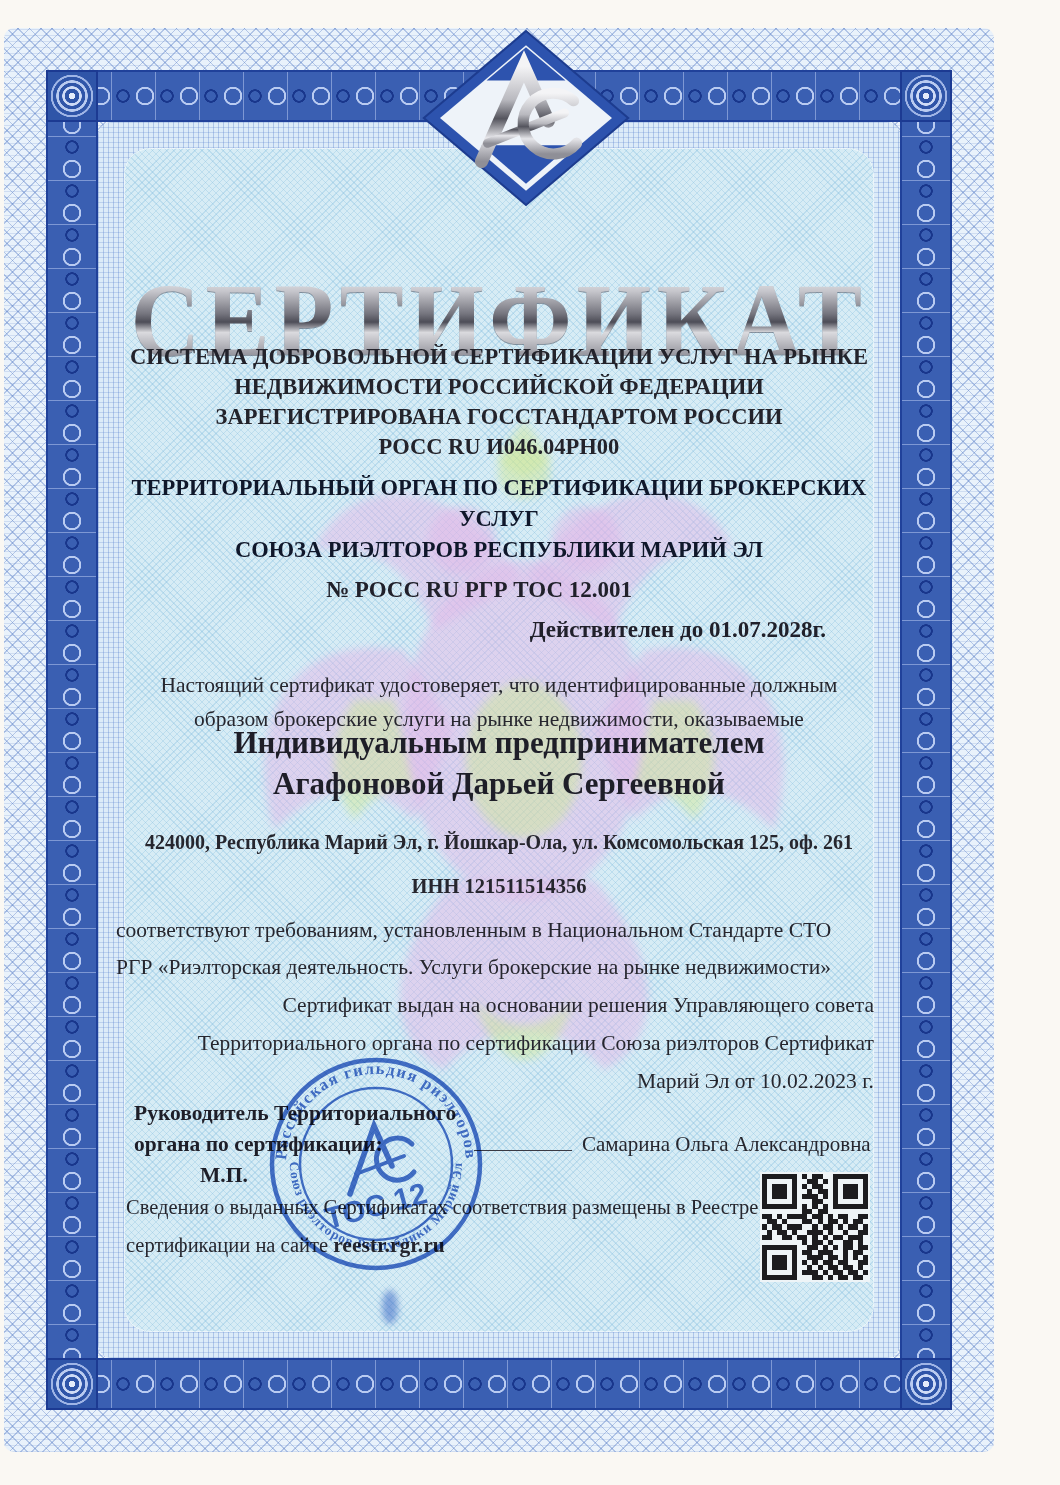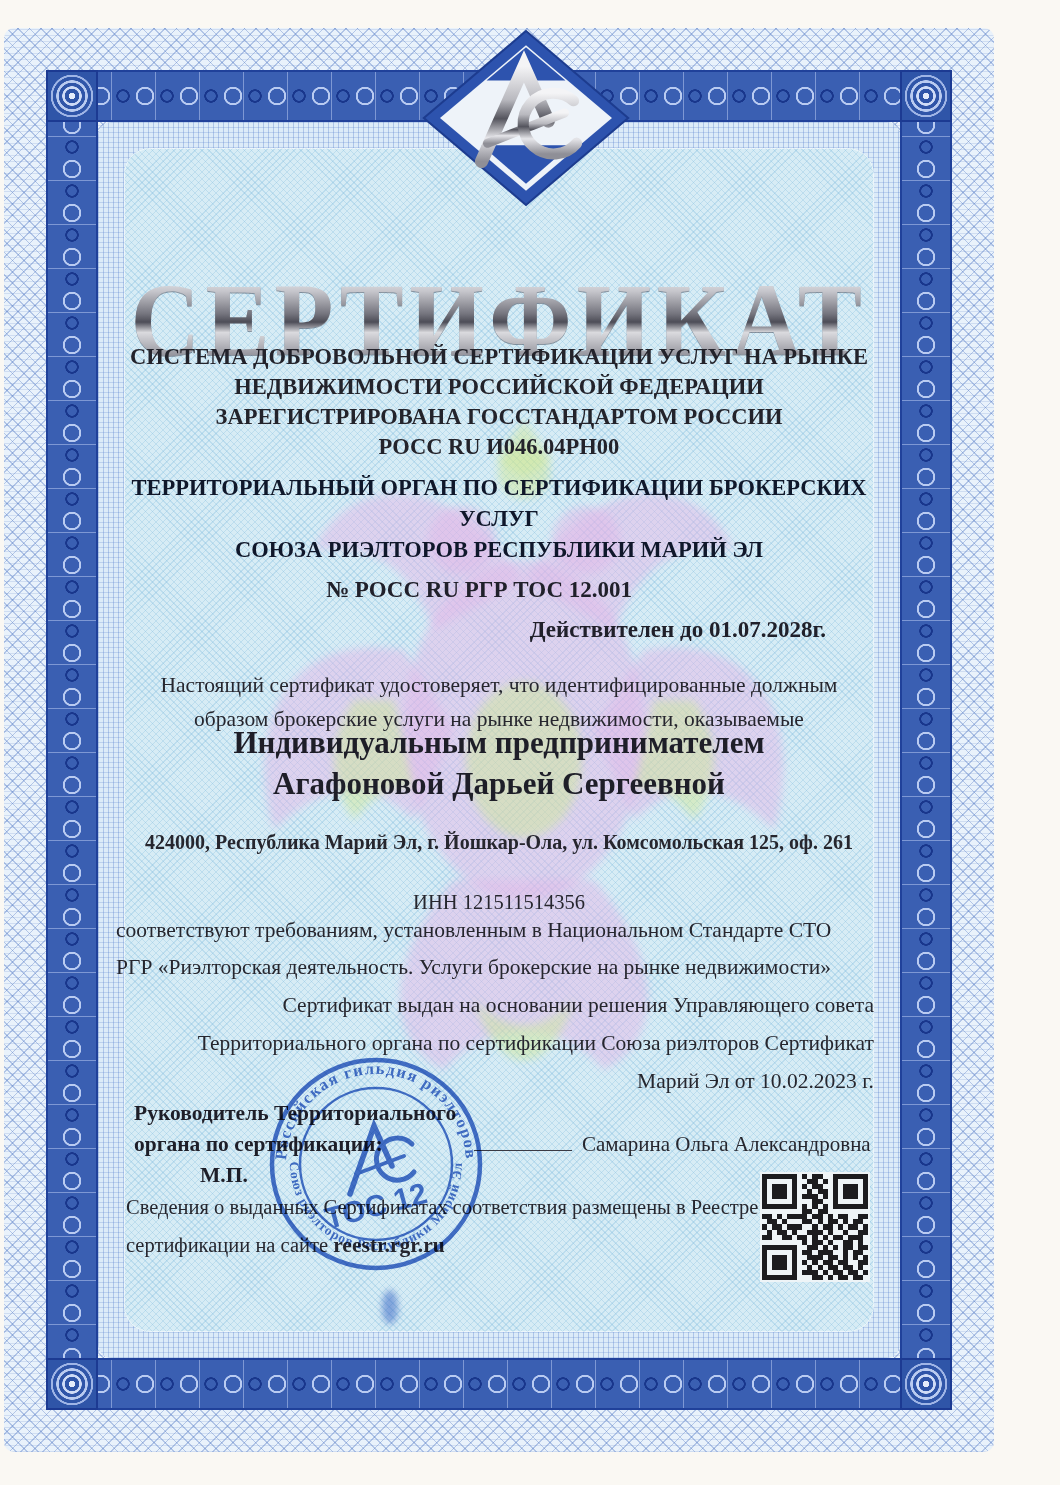--- a/index.html
+++ b/index.html
@@ -88,21 +88,21 @@
     filter:drop-shadow(0.5px 1px 0 rgba(45,45,58,.45));
     white-space:nowrap;
   }
   .sys{top:314px;font-size:22.5px;font-weight:bold;line-height:30px;color:#23232b;}
   .org{top:444px;font-size:22.5px;font-weight:bold;line-height:31px;color:#0f172a;}
   .num{top:549px;font-size:23px;font-weight:bold;margin-right:40px;color:#20202a;}
   .valid{top:589px;right:168px;font-size:23px;font-weight:bold;color:#20202a;}
   .intro{top:640px;font-size:21.5px;line-height:34px;}
   .holder{top:694px;font-size:31px;font-weight:bold;line-height:41px;color:#1e1e28;}
   .addr{top:803px;font-size:20px;font-weight:bold;}
-  .inn{top:847px;font-size:20.5px;font-weight:normal;margin-top:16px;}
+  .inn{top:847px;font-size:20.5px;font-weight:bold;}
   .conform{top:884px;left:112px;right:68px;font-size:21.5px;line-height:37px;}
   .basis{top:958px;left:122px;right:120px;font-size:21.5px;line-height:38px;text-align:right;}
   .signrole{top:1070px;left:130px;font-size:21.5px;font-weight:bold;line-height:31px;color:#1e1e28;}
   .signrole .mp{padding-left:66px;}
   .signature{top:1104px;left:470px;font-size:21px;white-space:nowrap;}
   .sigline{display:inline-block;width:98px;border-bottom:1.6px solid #3a3a44;height:18px;margin-right:10px;}
   .registry{top:1160px;left:122px;right:150px;font-size:20.5px;line-height:38px;}
   .registry b{font-size:21.5px;}
   
   .stamp{position:absolute;left:262px;top:1026px;width:220px;height:220px;opacity:.85;mix-blend-mode:multiply;}

